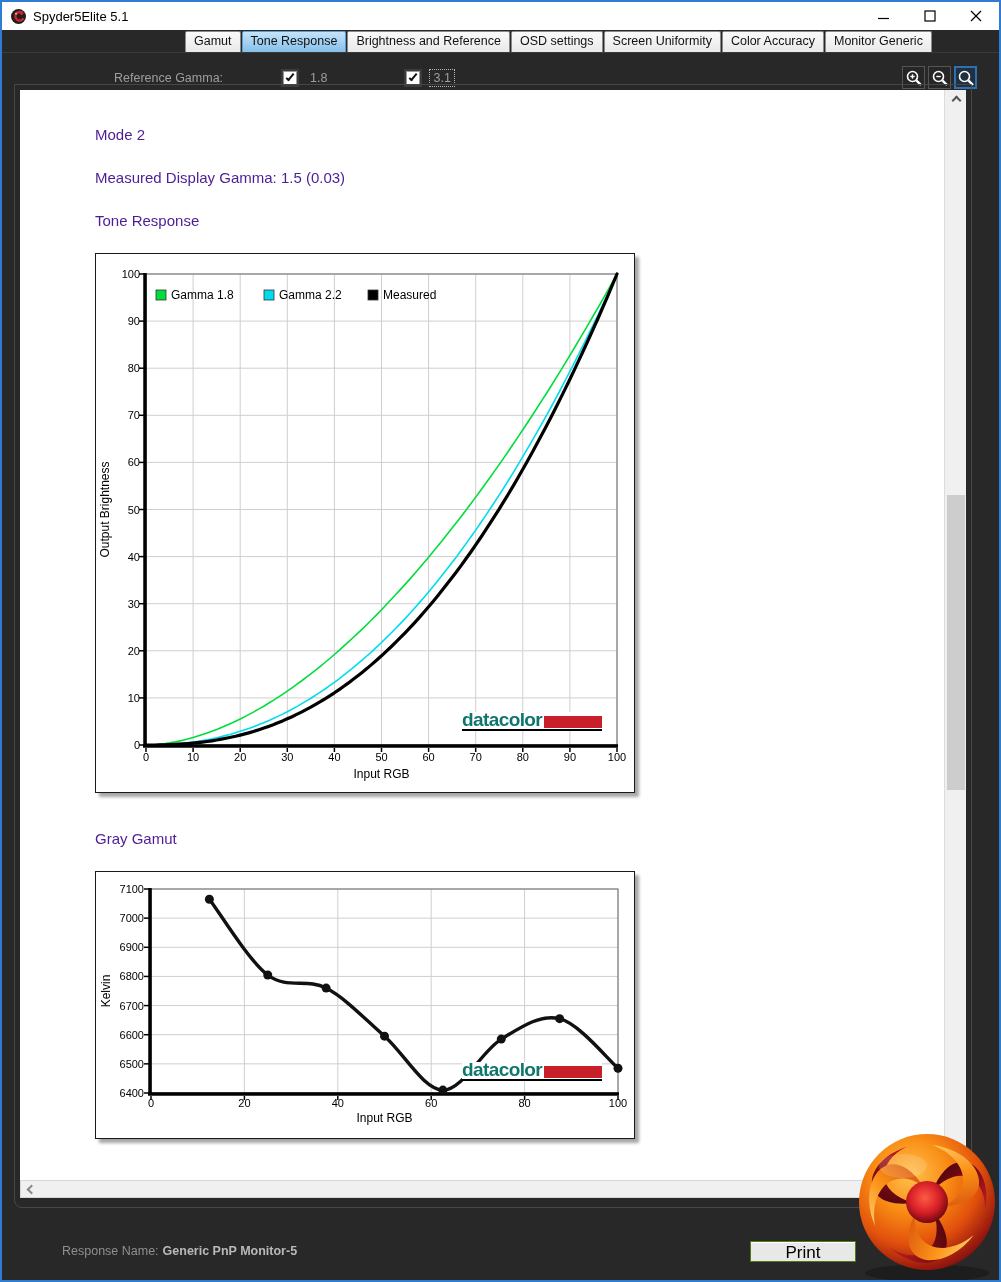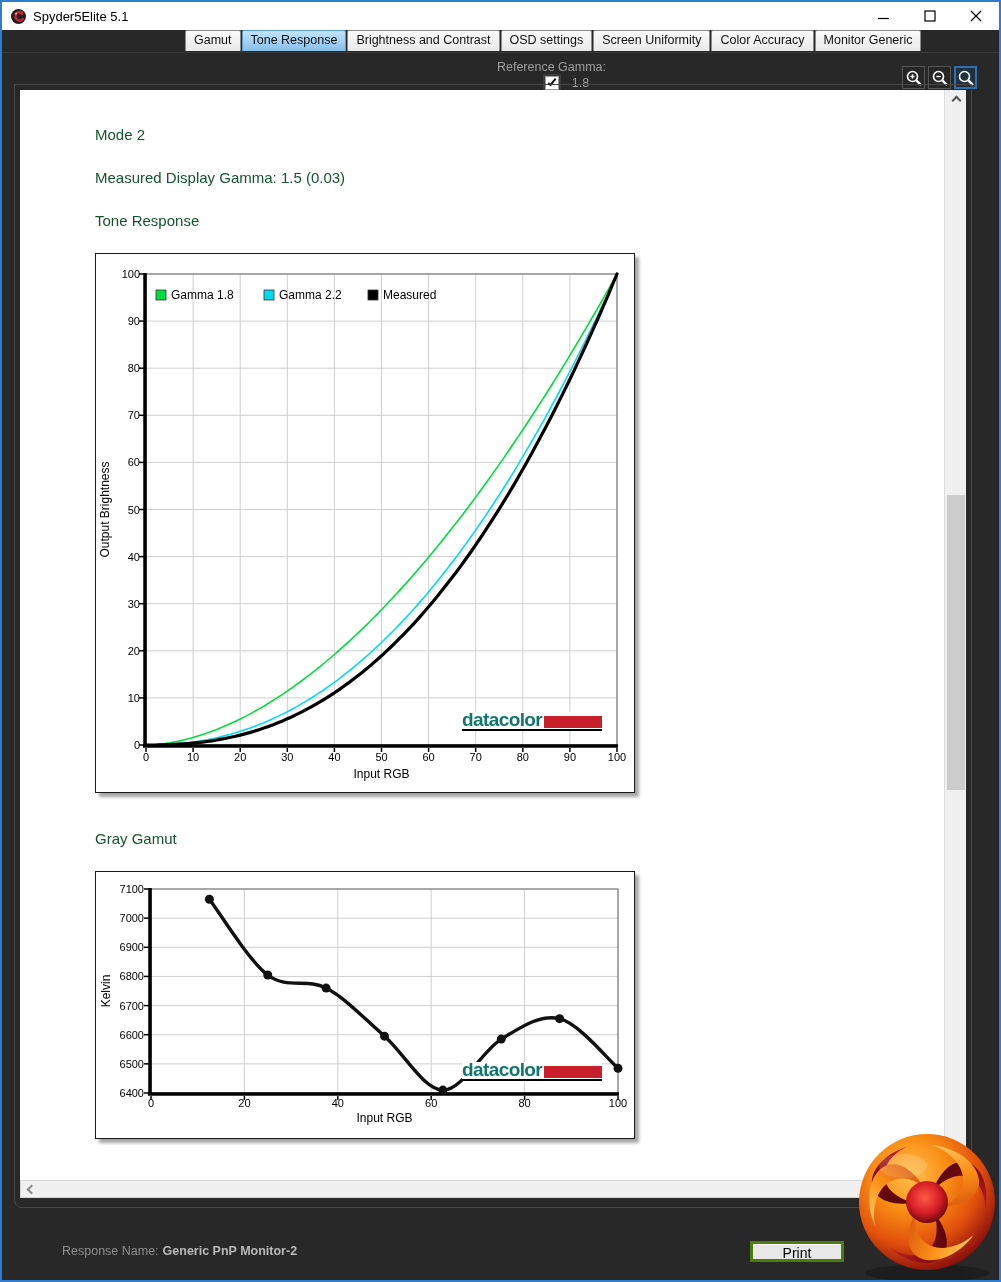--- a/index.html
+++ b/index.html
@@ -6,40 +6,40 @@
   *{box-sizing:border-box;}
   .window{position:relative;width:1001px;height:1282px;background:#282828;border:2px solid #2e7dd1;overflow:hidden;}
   
   .titlebar{position:absolute;left:0;top:0;width:997px;height:28px;background:#ffffff;display:flex;align-items:center;}
   .titlebar .appicon{margin-left:8px;width:17px;height:17px;flex:0 0 auto;}
   .titlebar .title{margin-left:6px;font-size:13px;color:#000;}
   .wincontrols{position:absolute;right:0;top:0;height:28px;display:flex;}
   .wbtn{width:46px;height:28px;display:flex;align-items:center;justify-content:center;background:transparent;border:none;cursor:pointer;}
   
   .chrome{position:absolute;left:0;top:28px;width:997px;height:1250px;background:#282828;}
-  .tabstrip{position:absolute;left:0;top:0;width:100%;height:23px;padding-left:183px;display:flex;align-items:flex-start;border-bottom:1px solid #3a3a3a;}
+  .tabstrip{position:absolute;left:0;top:0;width:100%;height:23px;padding-left:183px;display:flex;align-items:center;border-bottom:1px solid #3a3a3a;}
   .tab{height:21px;padding:2px 8px 3px 8px;margin-right:1px;font-size:12.5px;color:#111;
        background:linear-gradient(#fafafa,#e9e9e9);border:1px solid #8a8a8a;border-bottom:none;
        border-radius:2px 2px 0 0;white-space:nowrap;cursor:pointer;}
   .tab.selected{background:linear-gradient(#c3e4fb,#86bfe9);border-color:#5b9bd0;}
-  .toolbar{position:absolute;left:0;top:30px;width:100%;height:36px;display:flex;align-items:center;padding-left:112px;flex-direction:column;}
+  .toolbar{position:absolute;left:0;top:30px;width:100%;height:36px;display:flex;align-items:center;padding-left:112px;}
   .tb-label{font-size:12.5px;color:#9e9e9e;margin-right:10px;}
   .cbgroup{display:flex;align-items:center;margin-right:26px;margin-left:48px;}
   .cbwrap{padding:2px;background:#3b3b3b;display:flex;}
   .cbbox{width:14px;height:14px;background:#fff;border:1px solid #9a9a9a;display:flex;align-items:center;justify-content:center;}
   .cbcheck{width:4px;height:9px;border-right:2px solid #111;border-bottom:2px solid #111;transform:rotate(40deg);margin-top:-3px;}
   .cblabel{font-size:12.5px;color:#9e9e9e;margin-left:8px;padding:1px 3px;}
   .cblabel.focused{outline:1px dotted #b5b5b5;}
   .zoomtools{position:absolute;right:22px;top:36px;display:flex;gap:3px;}
   .zbtn{width:23px;height:23px;background:#262626;border:1px solid #555;display:flex;align-items:center;justify-content:center;padding:0;cursor:pointer;}
   .zbtn.active{border:2px solid #2f6fb4;background:#20303f;}
   
   .panel-outline{position:absolute;left:12px;top:54px;width:958px;height:1124px;border:1px solid #474747;border-radius:0 0 8px 8px;}
   .page{position:absolute;left:18px;top:60px;width:924px;height:1090px;background:#fff;overflow:hidden;}
-  .heading{position:absolute;left:75px;font-size:15px;color:#14532d;white-space:nowrap;}
+  .heading{position:absolute;left:75px;font-size:15px;color:#4c1d95;white-space:nowrap;}
   .chartbox{position:absolute;left:75px;background:#fff;border:1px solid #1a1a1a;box-shadow:4px 4px 3px rgba(0,0,0,0.35);}
   .chartbox svg{display:block;}
   .tick{font-size:11px;fill:#000;}
   .leg{font-size:12px;fill:#000;}
   .axlab{font-size:12px;fill:#000;}
   .dc-logo{position:absolute;display:flex;align-items:flex-end;border-bottom:2px solid #000;padding-bottom:1px;background:#fff;}
   .dc-text{font-weight:bold;font-size:19px;line-height:16px;letter-spacing:-0.6px;color:#0f766e;}
   .dc-bar{width:58px;height:12px;background:#c8202a;margin-left:2px;}
   
   .vscroll{position:absolute;left:942px;top:60px;width:22px;height:1090px;background:#f0f0f0;border-left:1px solid #dcdcdc;}
@@ -48,22 +48,22 @@
   .chev{width:7px;height:7px;border-left:2px solid #555;border-top:2px solid #555;}
   .chev.up{transform:rotate(45deg);margin-top:3px;}
   .chev.down{transform:rotate(225deg);margin-bottom:3px;}
   .chev.left{transform:rotate(-45deg);margin-left:3px;border-color:#8a8a8a;}
   .hscroll{position:absolute;left:18px;top:1150px;width:946px;height:18px;background:#f0f0f0;border:1px solid #d6d6d6;display:flex;align-items:center;}
   .harrow{width:18px;height:18px;display:flex;align-items:center;justify-content:center;cursor:pointer;}
   
   .statusrow{position:absolute;left:0;top:1202px;width:100%;height:46px;}
   .displayname{position:absolute;left:60px;top:12px;font-size:12.5px;color:#8f8f8f;}
   .displayname b{color:#b9b9b9;font-weight:bold;margin-left:4px;}
-  .printbtn{position:absolute;left:748px;top:9px;width:94px;height:21px;background:#e8e8e8;border:3px solid #4d7c0f;
-            box-shadow:inset 0 1px 0 #fff;font-size:14px;color:#000;font-family:"Liberation Sans",sans-serif;cursor:pointer;}
+  .printbtn{position:absolute;left:748px;top:9px;width:106px;height:21px;background:#e8e8e8;border:1px solid #4d7c0f;
+            box-shadow:inset 0 1px 0 #fff;font-size:17px;color:#000;font-family:"Liberation Sans",sans-serif;cursor:pointer;}
   .spyder-logo{position:absolute;left:845px;top:1122px;}
 </style>
 </head>
 <body>
 
 <div class="window">
 
   <div class="titlebar">
     <svg class="appicon" viewBox="0 0 17 17">
       <circle cx="8.5" cy="8.5" r="7.5" fill="#1f1f1f"></circle>
@@ -90,21 +90,21 @@
           </svg>
       </button>
     </div>
   </div>
 
   <div class="chrome">
 
     <div class="tabstrip">
       <div class="tab">Gamut</div>
       <div class="tab selected">Tone Response</div>
-      <div class="tab">Brightness and Contrast</div>
+      <div class="tab">Brightness and Reference</div>
       <div class="tab">OSD settings</div>
       <div class="tab">Screen Uniformity</div>
       <div class="tab">Color Accuracy</div>
       <div class="tab">Monitor Generic</div>
     </div>
 
     <div class="toolbar">
       <span class="tb-label">Reference Gamma:</span>
       <label class="cbgroup">
         <span class="cbwrap">
@@ -321,21 +321,21 @@
         </div>
     </div>
     <div class="hscroll">
       <div class="harrow">
           <span class="chev left"></span>
         </div>
     </div>
 
     <div class="statusrow">
       <div class="displayname">
-        <span>Response Name:</span><b>Generic PnP Monitor-2</b>
+        <span>Response Name:</span><b>Generic PnP Monitor-5</b>
       </div>
       <button class="printbtn">Print</button>
     </div>
   </div>
 
   <svg class="spyder-logo" width="160" height="160" viewBox="0 0 160 160">
     <defs>
       <radialGradient id="sph" cx="38%" cy="30%" r="78%">
         <stop offset="0%" stop-color="#ffc14f"></stop>
           <stop offset="35%" stop-color="#f98d14"></stop>

